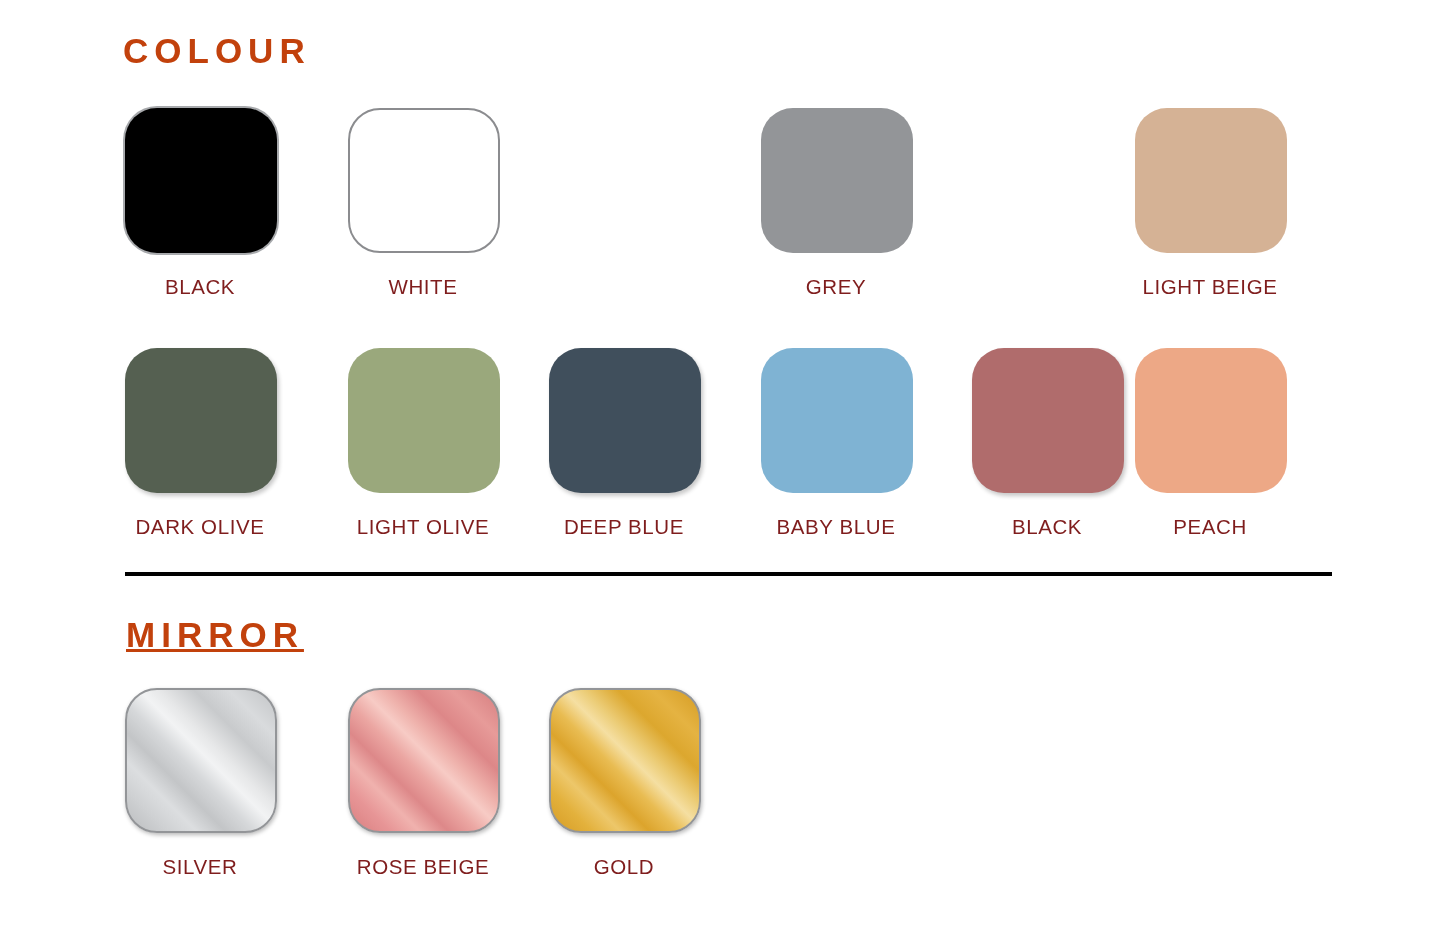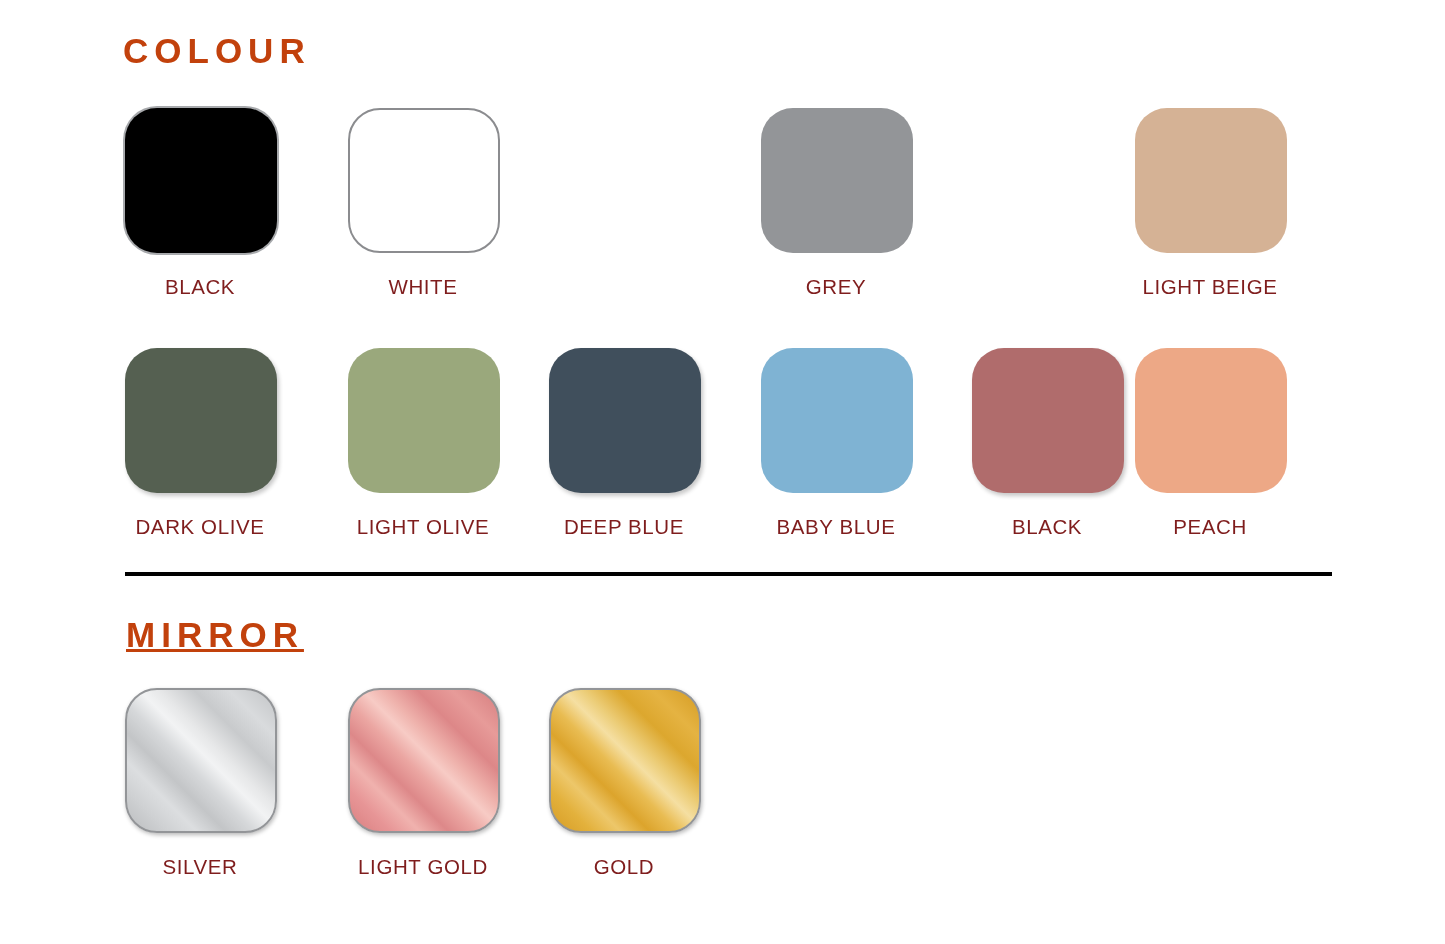--- a/index.html
+++ b/index.html
@@ -160,21 +160,21 @@
 
   <div class="section-heading" id="mirror-heading">MIRROR</div>
 
   <div class="swatch-row" id="mirror-row-1">
     <div class="swatch-cell col0">
       <div class="swatch-chip chip-metal" id="chip-silver" style="background: linear-gradient(45deg, rgb(185, 187, 189) 0%, rgb(207, 209, 211) 14%, rgb(220, 222, 224) 24%, rgb(195, 197, 199) 34%, rgb(214, 216, 218) 44%, rgb(242, 243, 244) 53%, rgb(230, 231, 232) 60%, rgb(200, 202, 204) 72%, rgb(217, 219, 221) 84%, rgb(194, 196, 198) 100%);"></div>
       <div class="swatch-label">SILVER</div>
     </div>
     <div class="swatch-cell col1">
       <div class="swatch-chip chip-metal" id="chip-rose-gold" style="background: linear-gradient(45deg, rgb(217, 127, 128) 0%, rgb(231, 149, 150) 14%, rgb(240, 178, 174) 24%, rgb(221, 136, 137) 34%, rgb(235, 166, 162) 44%, rgb(247, 203, 197) 53%, rgb(239, 179, 173) 60%, rgb(221, 135, 136) 72%, rgb(231, 155, 153) 84%, rgb(214, 126, 127) 100%);"></div>
-      <div class="swatch-label">LIGHT GOLD</div>
+      <div class="swatch-label">ROSE BEIGE</div>
     </div>
     <div class="swatch-cell col2">
       <div class="swatch-chip chip-metal" id="chip-gold" style="background: linear-gradient(45deg, rgb(214, 156, 36) 0%, rgb(227, 177, 60) 14%, rgb(237, 199, 106) 24%, rgb(220, 164, 44) 34%, rgb(233, 188, 82) 44%, rgb(245, 223, 162) 53%, rgb(236, 205, 120) 60%, rgb(220, 167, 46) 72%, rgb(229, 179, 66) 84%, rgb(213, 155, 34) 100%);"></div>
       <div class="swatch-label">GOLD</div>
     </div>
   </div>
 
 </div>
 
 </body></html>

